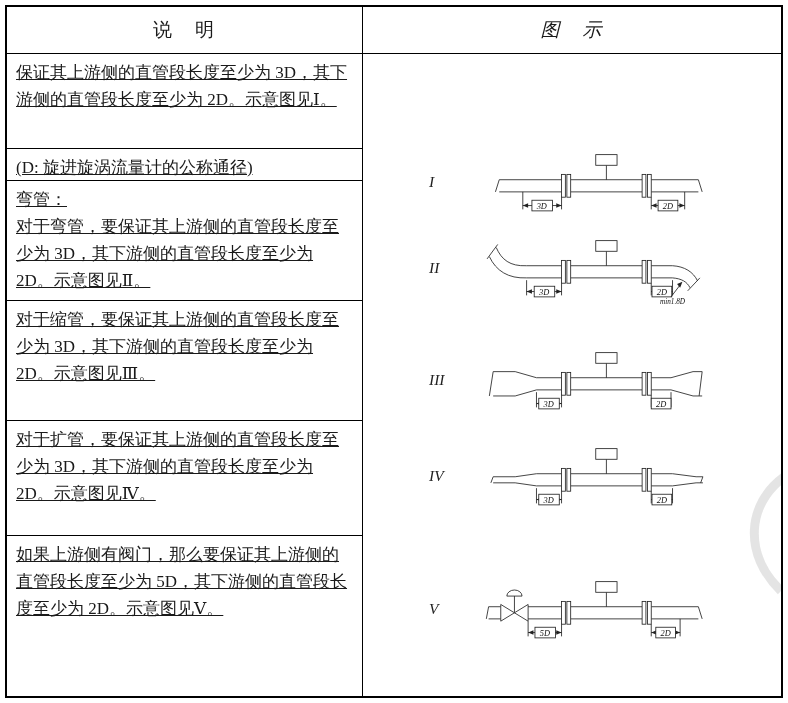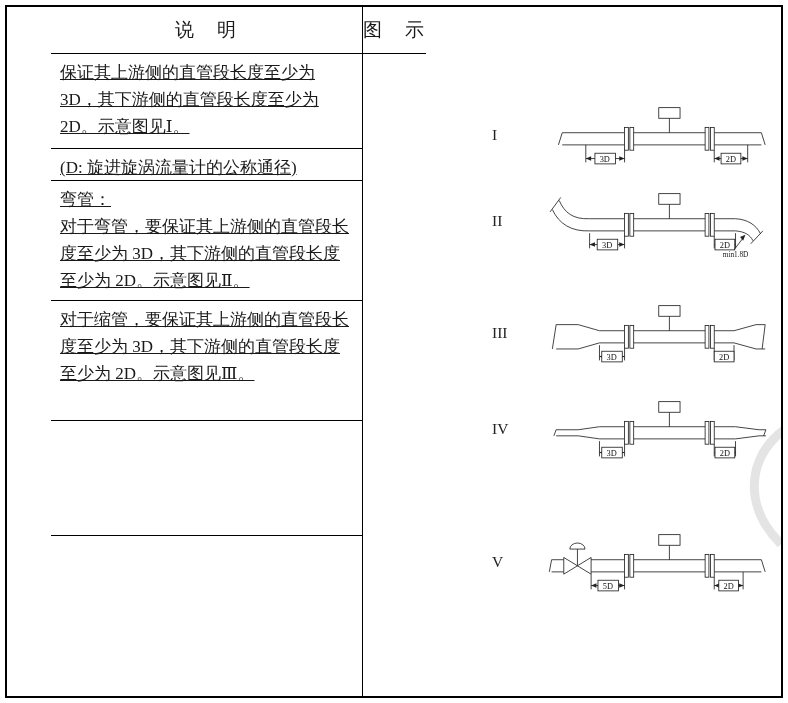--- a/index.html
+++ b/index.html
@@ -2,22 +2,22 @@
 <html><head>
 <meta charset="utf-8">
 <style>
   * { box-sizing: border-box; margin: 0; padding: 0; }
   html, body { width: 788px; height: 703px; background: #fff; }
   body { font-family: "Liberation Serif", "DejaVu Serif", serif; color: #1a1a1a; position: relative; }
   .frame {
     position: absolute; top: 5px; left: 5px; width: 778px; height: 693px;
     border: 2px solid #000; display: flex; background: #fff; overflow: hidden;
   }
-  .col-left { width: 356px; border-right: 1px solid #000; display: flex; flex-direction: column; padding-left: 44px; }
-  .col-right { flex: 1; display: flex; position: relative; }
+  .col-left { width: 356px; border-right: 1px solid #000; display: flex; flex-direction: column; }
+  .col-right { flex: 1; display: flex; flex-direction: column; position: relative; font-style: italic; }
   .hcell {
     height: 47px; border-bottom: 1px solid #000; display: flex;
     align-items: center; justify-content: center;
     font-size: 19px; letter-spacing: 2px;
   }
   .lrow { border-bottom: 1px solid #000; padding: 5px 8px 4px 9px; font-size: 17px; line-height: 27px; text-decoration: underline; }
   .lrow:last-child { border-bottom: none; flex: 1; }
   .diagram-area { flex: 1; position: relative; }
   .diag { position: absolute; left: 64px; display: flex; align-items: center; }
   .dlabel { width: 40px; padding-left: 2px; font-size: 15.5px; color: #222; }
@@ -50,23 +50,25 @@
     <div class="lrow" style="height:120px">
       <div>弯管：</div>
       <div>对于弯管，要保证其上游侧的直管段长度至少为 3D，其下游侧的直管段长度至少为 2D。示意图见Ⅱ。</div>
     </div>
 
     <div class="lrow" style="height:120px">
       <div>对于缩管，要保证其上游侧的直管段长度至少为 3D，其下游侧的直管段长度至少为 2D。示意图见Ⅲ。</div>
     </div>
 
     <div class="lrow" style="height:115px">
+      <div>对于扩管，要保证其上游侧的直管段长度至少为 3D，其下游侧的直管段长度至少为 2D。示意图见Ⅳ。</div>
     </div>
 
     <div class="lrow">
+      <div>如果上游侧有阀门，那么要保证其上游侧的直管段长度至少为 5D，其下游侧的直管段长度至少为 2D。示意图见Ⅴ。</div>
     </div>
   </div>
 
   <div class="col-right">
     <div class="hcell">图　示</div>
 
     <div class="diagram-area">
 
       <div class="diag" style="top:90px">
         <span class="dlabel">I</span>

